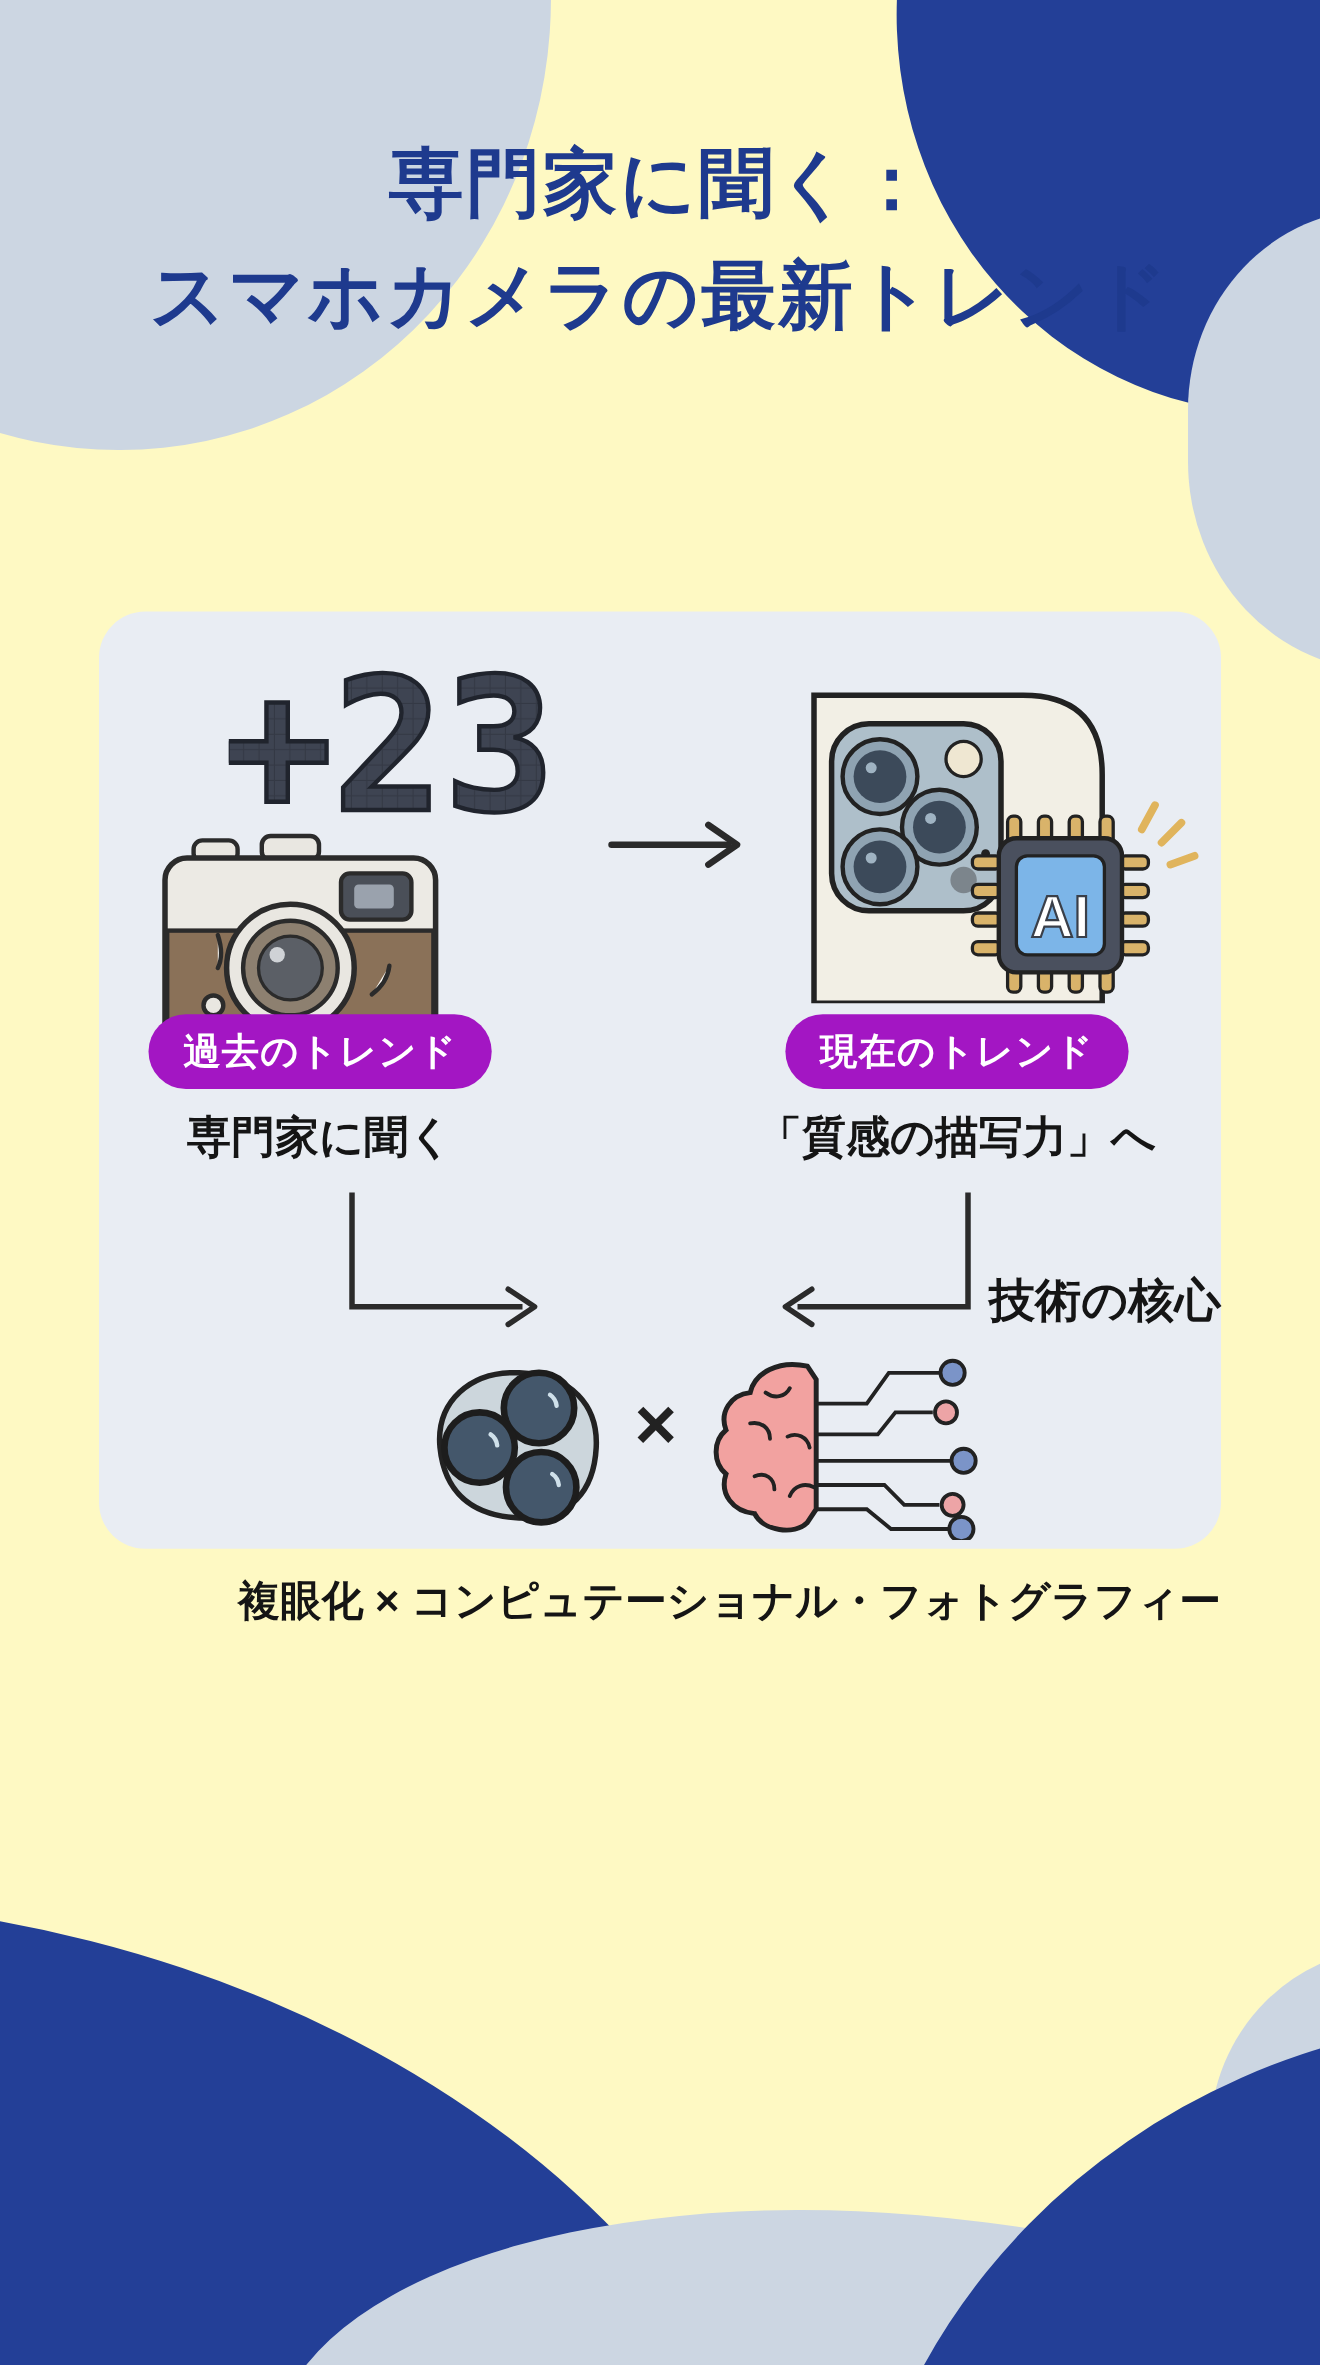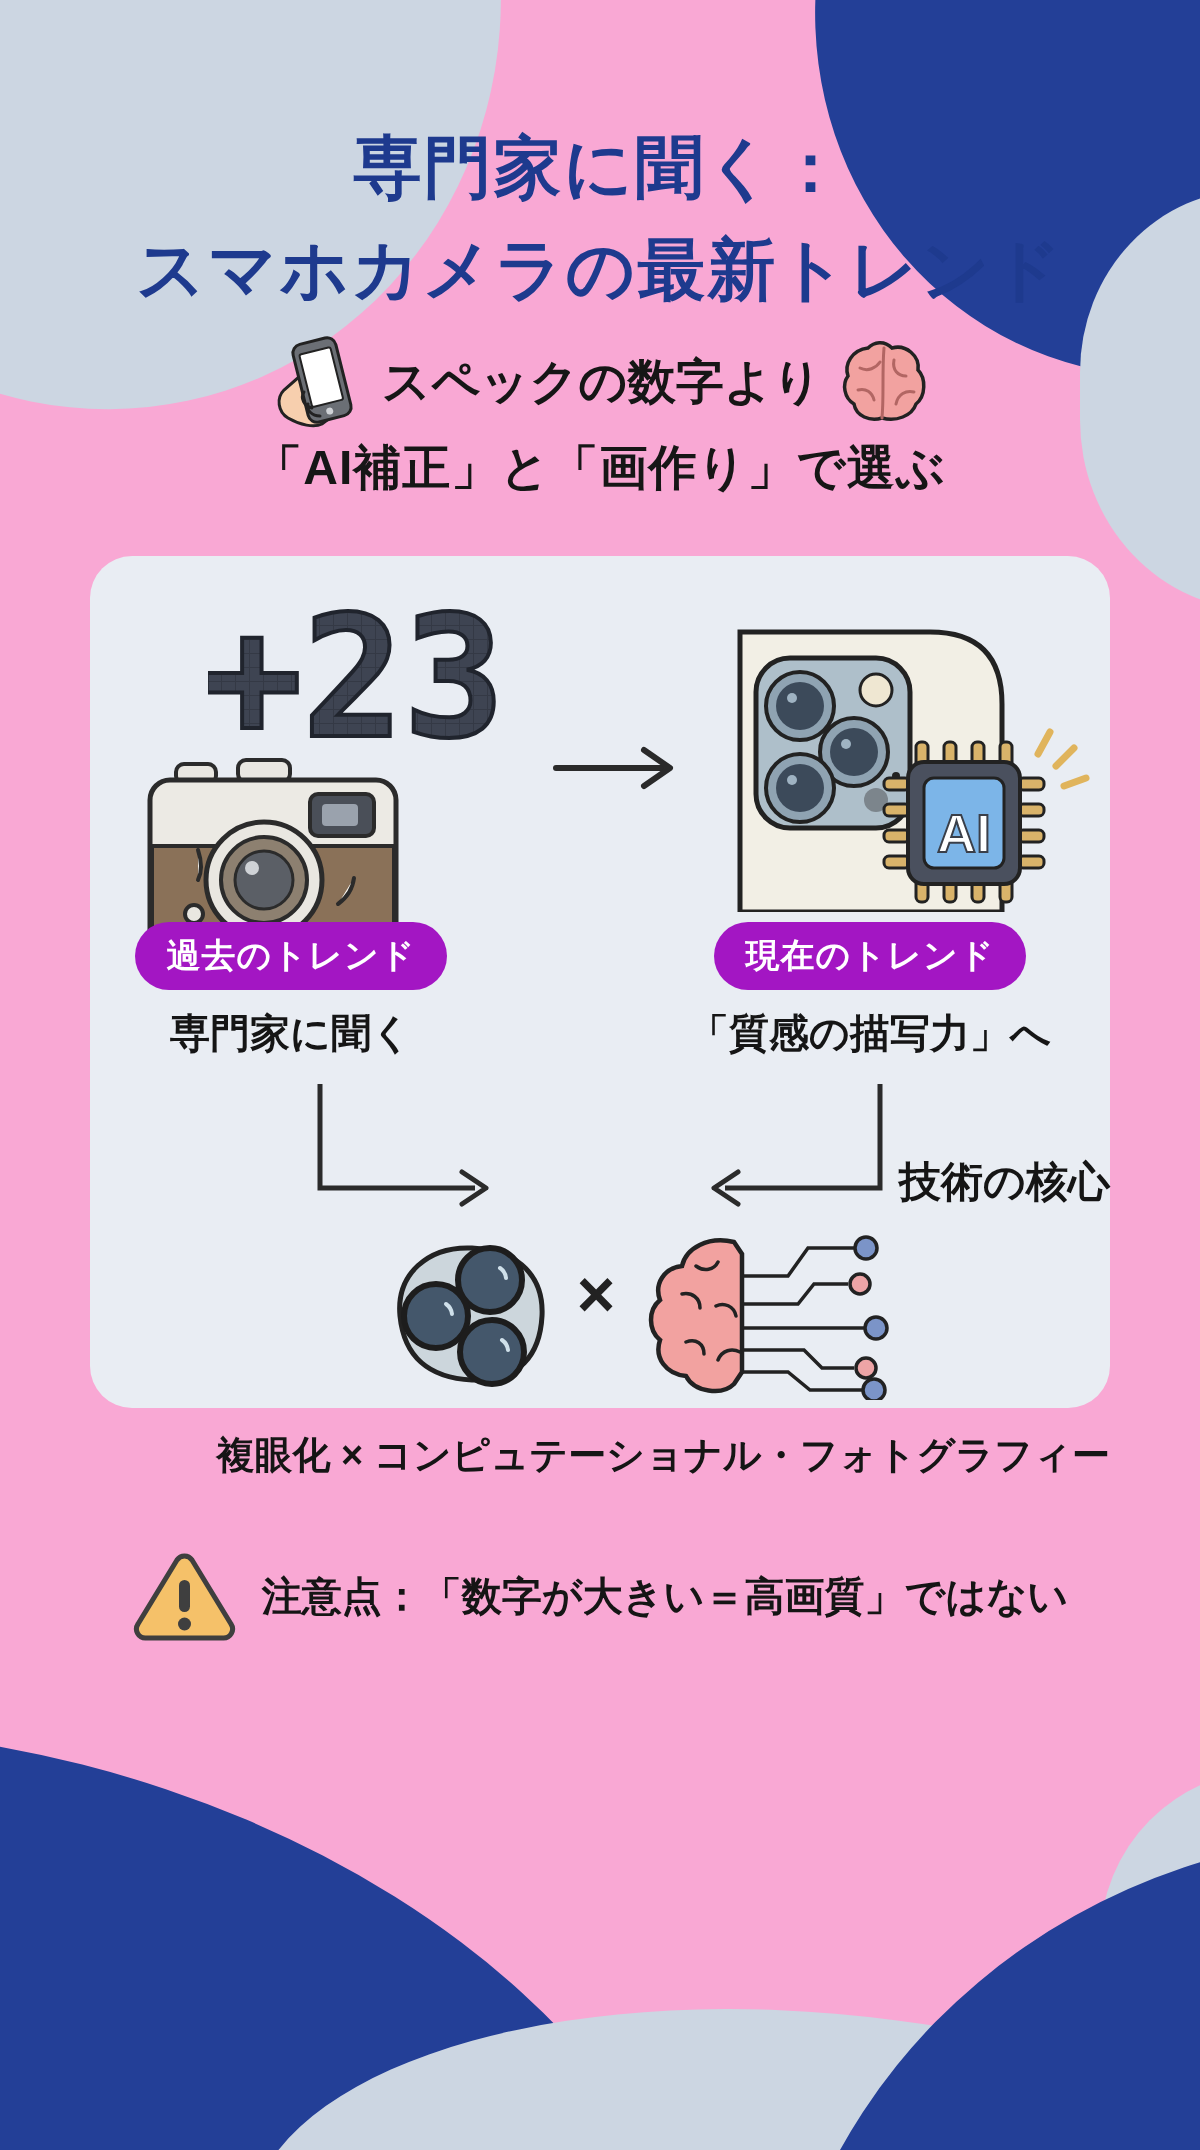--- a/index.html
+++ b/index.html
@@ -1,17 +1,17 @@
 <!DOCTYPE html>
 <html><head>
 <meta charset="utf-8">
 <style>
   html,body{margin:0;padding:0;background:#ffffff;}
   .canvas{
-    position:relative;width:1200px;height:2150px;overflow:hidden;background:#f9a8d4;
+    position:relative;width:1200px;height:2150px;overflow:hidden;background:#fef9c3;
     font-family:"Liberation Sans","DejaVu Sans",sans-serif;
   }
   .blob{position:absolute;z-index:0;}
   .blob.pale{background:#ccd6e2;}
   .blob.navy{background:#233f97;}
   .blob-tl{left:-300px;top:-430px;width:800px;height:840px;border-radius:50%;transform:rotate(-12deg);}
   .blob-tr{left:830px;top:-480px;width:880px;height:880px;border-radius:54% 46% 58% 42% / 52% 48% 56% 44%;transform:rotate(14deg);}
   .blob-r-pale{left:1080px;top:190px;width:380px;height:420px;border-radius:48% 52% 50% 50% / 46% 54% 52% 48%;}
   .blob-bl{left:-1060px;top:1730px;width:1800px;height:1320px;border-radius:50%;transform:rotate(6deg);}
   .blob-bw{left:250px;top:2015px;width:1180px;height:430px;border-radius:48% 52% 50% 50% / 60% 55% 45% 40%;transform:rotate(5deg);}
@@ -71,39 +71,20 @@
   <div class="blob navy blob-bl"></div>
   <div class="blob pale blob-bw"></div>
   <div class="blob pale blob-br-pale"></div>
   <div class="blob navy blob-br"></div>
 
   <div class="z title-block">
     <div class="title-line">専門家に聞く：</div>
     <div class="title-line">スマホカメラの最新トレンド</div>
   </div>
 
-  <div class="z subtitle-block">
-    <div class="subtitle-row1">
-      <svg width="96" height="100" viewBox="0 0 96 100">
-        <path d="M14,58 C6,66 8,80 18,86 C30,93 44,96 52,92 L60,86 L30,44 Z" fill="#f7cfae" stroke="#222" stroke-width="3"></path>
-        <g transform="rotate(-14 52 48)">
-          <rect x="30" y="8" width="44" height="80" rx="9" fill="#6b6f75" stroke="#222" stroke-width="3"></rect>
-          <rect x="36" y="18" width="32" height="54" rx="2" fill="#ffffff" stroke="#222" stroke-width="2"></rect>
-          <circle cx="52" cy="80" r="3.5" fill="#cfd2d6"></circle>
-        </g>
-        <path d="M34,60 C30,66 34,74 42,76 M38,72 C36,78 42,84 50,84" fill="none" stroke="#222" stroke-width="3" stroke-linecap="round"></path>
-      </svg>
-      <span>スペックの数字より</span>
-      <svg width="92" height="88" viewBox="0 0 92 88">
-        <path d="M30,10 C14,12 6,26 10,38 C4,46 6,60 16,66 C18,78 32,84 44,80 C58,84 74,78 78,66 C88,58 88,40 80,32 C82,18 68,6 54,10 C46,2 36,4 30,10 Z" fill="#f2a2a0" stroke="#222" stroke-width="3.5"></path>
-        <path d="M46,10 C44,34 46,58 44,80 M22,30 C30,34 38,30 42,24 M20,52 C28,50 34,54 36,62 M56,22 C54,32 60,38 68,38 M58,66 C60,56 68,52 76,54" fill="none" stroke="#b26663" stroke-width="3" stroke-linecap="round"></path>
-      </svg>
-    </div>
-    <div class="subtitle-row2">「AI補正」と「画作り」で選ぶ</div>
-  </div>
 
   <div class="z panel">
 
     <svg class="panel-abs pixel-label" width="290" height="190" viewBox="0 0 290 190">
       <defs>
         <pattern id="px" width="14" height="14" patternUnits="userSpaceOnUse">
           <rect width="14" height="14" fill="#343945"></rect>
           <rect width="13" height="13" fill="#3e4452"></rect>
         </pattern>
       </defs>
@@ -220,23 +201,15 @@
       <circle cx="228" cy="16" r="11" fill="#7b94c8" stroke="#222" stroke-width="3.5"></circle>
       <circle cx="222" cy="52" r="10" fill="#eda4a6" stroke="#222" stroke-width="3.5"></circle>
       <circle cx="238" cy="96" r="11" fill="#7b94c8" stroke="#222" stroke-width="3.5"></circle>
       <circle cx="228" cy="136" r="10" fill="#eda4a6" stroke="#222" stroke-width="3.5"></circle>
       <circle cx="236" cy="158" r="11" fill="#7b94c8" stroke="#222" stroke-width="3.5"></circle>
     </svg>
 
     <div class="panel-abs formula">複眼化 × コンピュテーショナル・フォトグラフィー</div>
   </div>
 
-  <div class="z warning-row">
-    <svg width="104" height="96" viewBox="0 0 104 96">
-      <path d="M45,12 a9,9 0 0 1 15,0 L99,76 a9,9 0 0 1 -8,14 L14,90 a9,9 0 0 1 -8,-14 Z" fill="#f5c169" stroke="#3f3f3f" stroke-width="5" stroke-linejoin="round"></path>
-      <rect x="47" y="32" width="11" height="32" rx="5.5" fill="#3f3f3f"></rect>
-      <circle cx="52.5" cy="76" r="6.5" fill="#3f3f3f"></circle>
-    </svg>
-    <div class="warning-text">注意点：「数字が大きい＝高画質」ではない</div>
-  </div>
 
 
 </div>
 
 </body></html>

